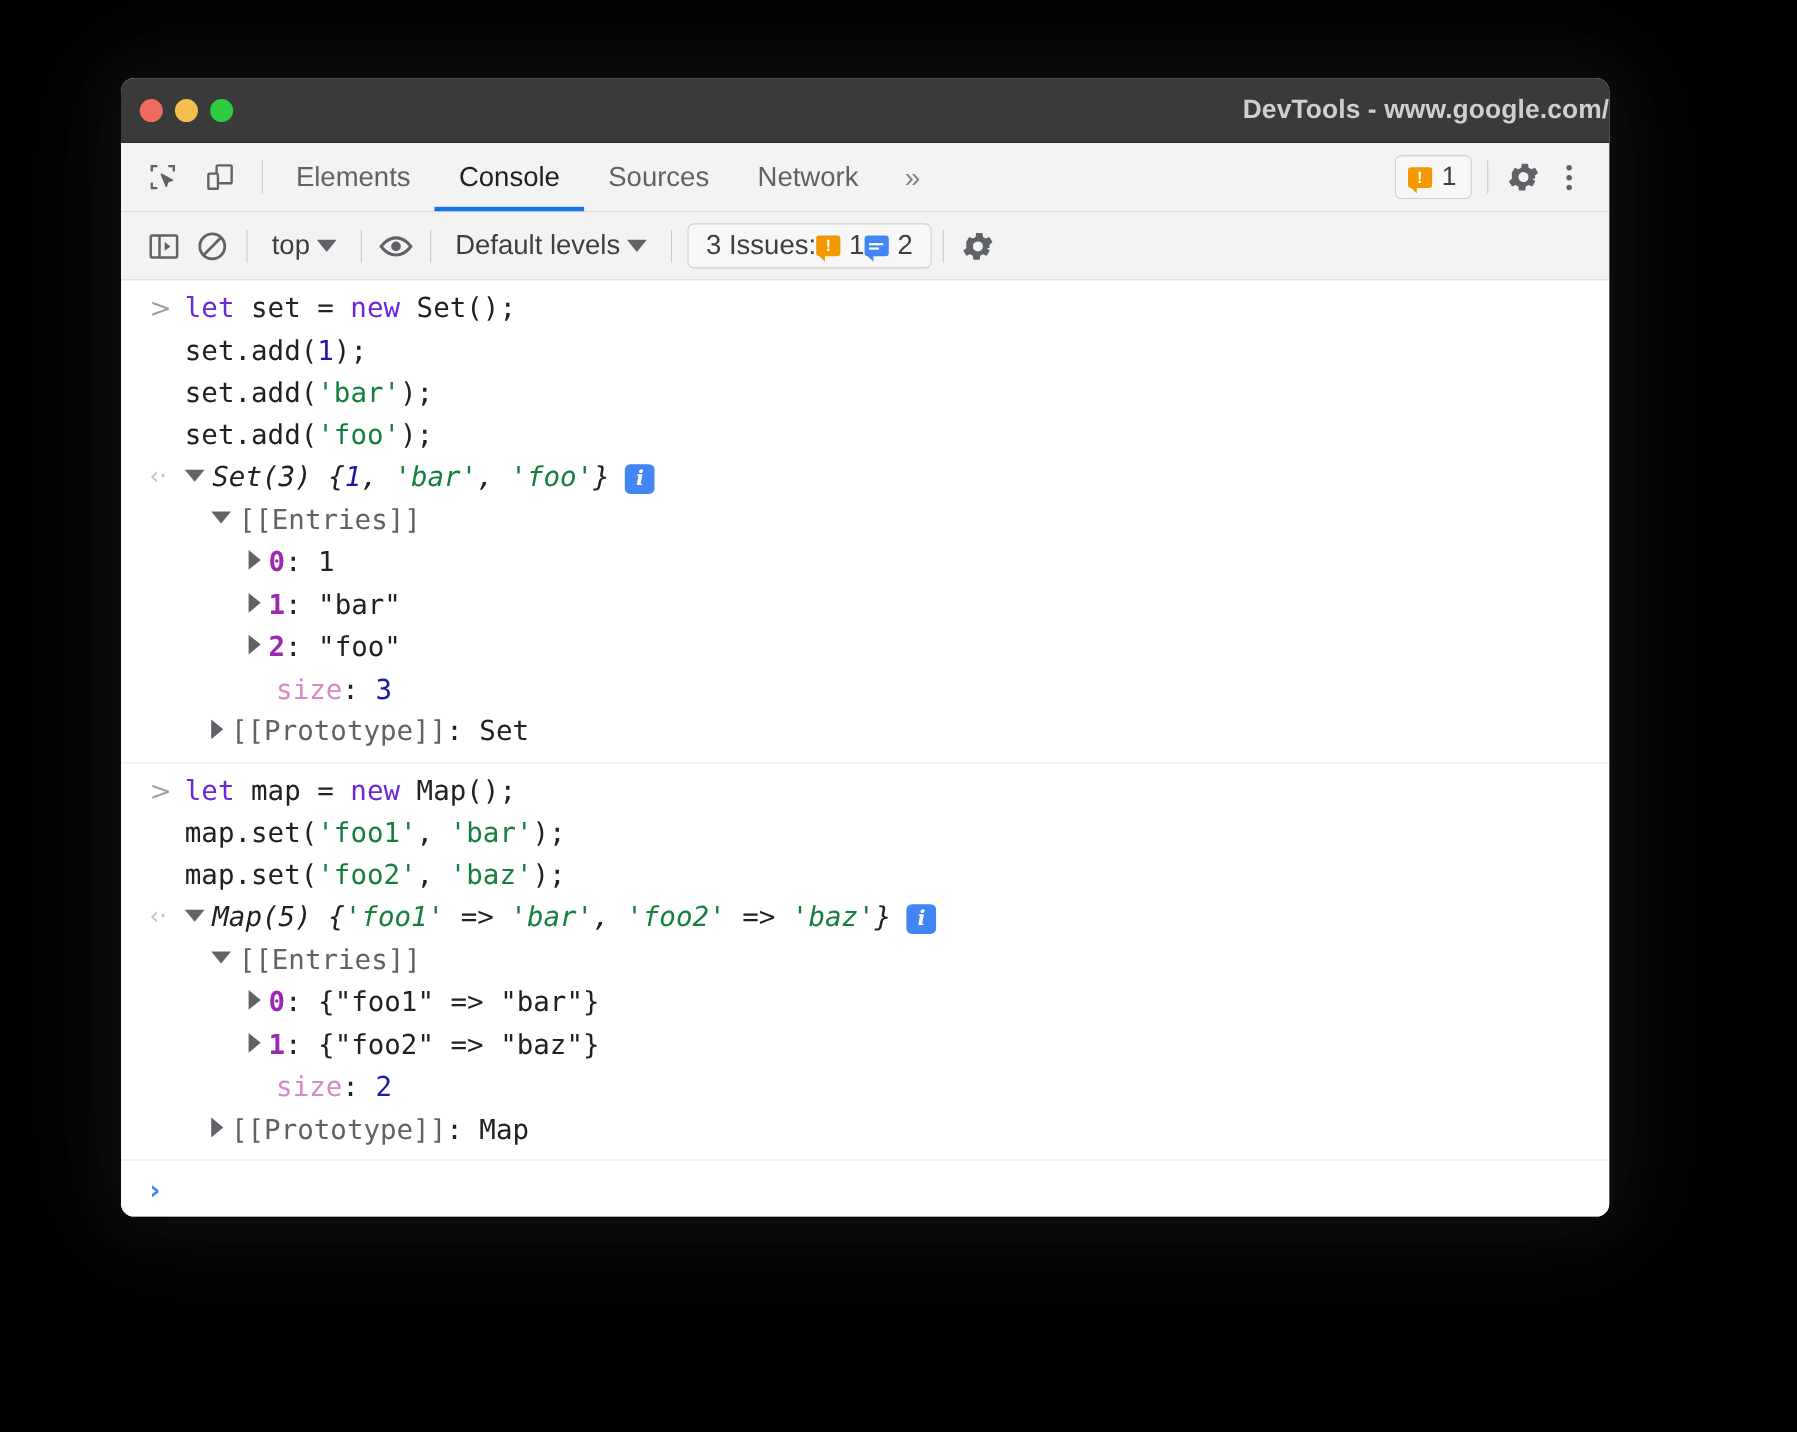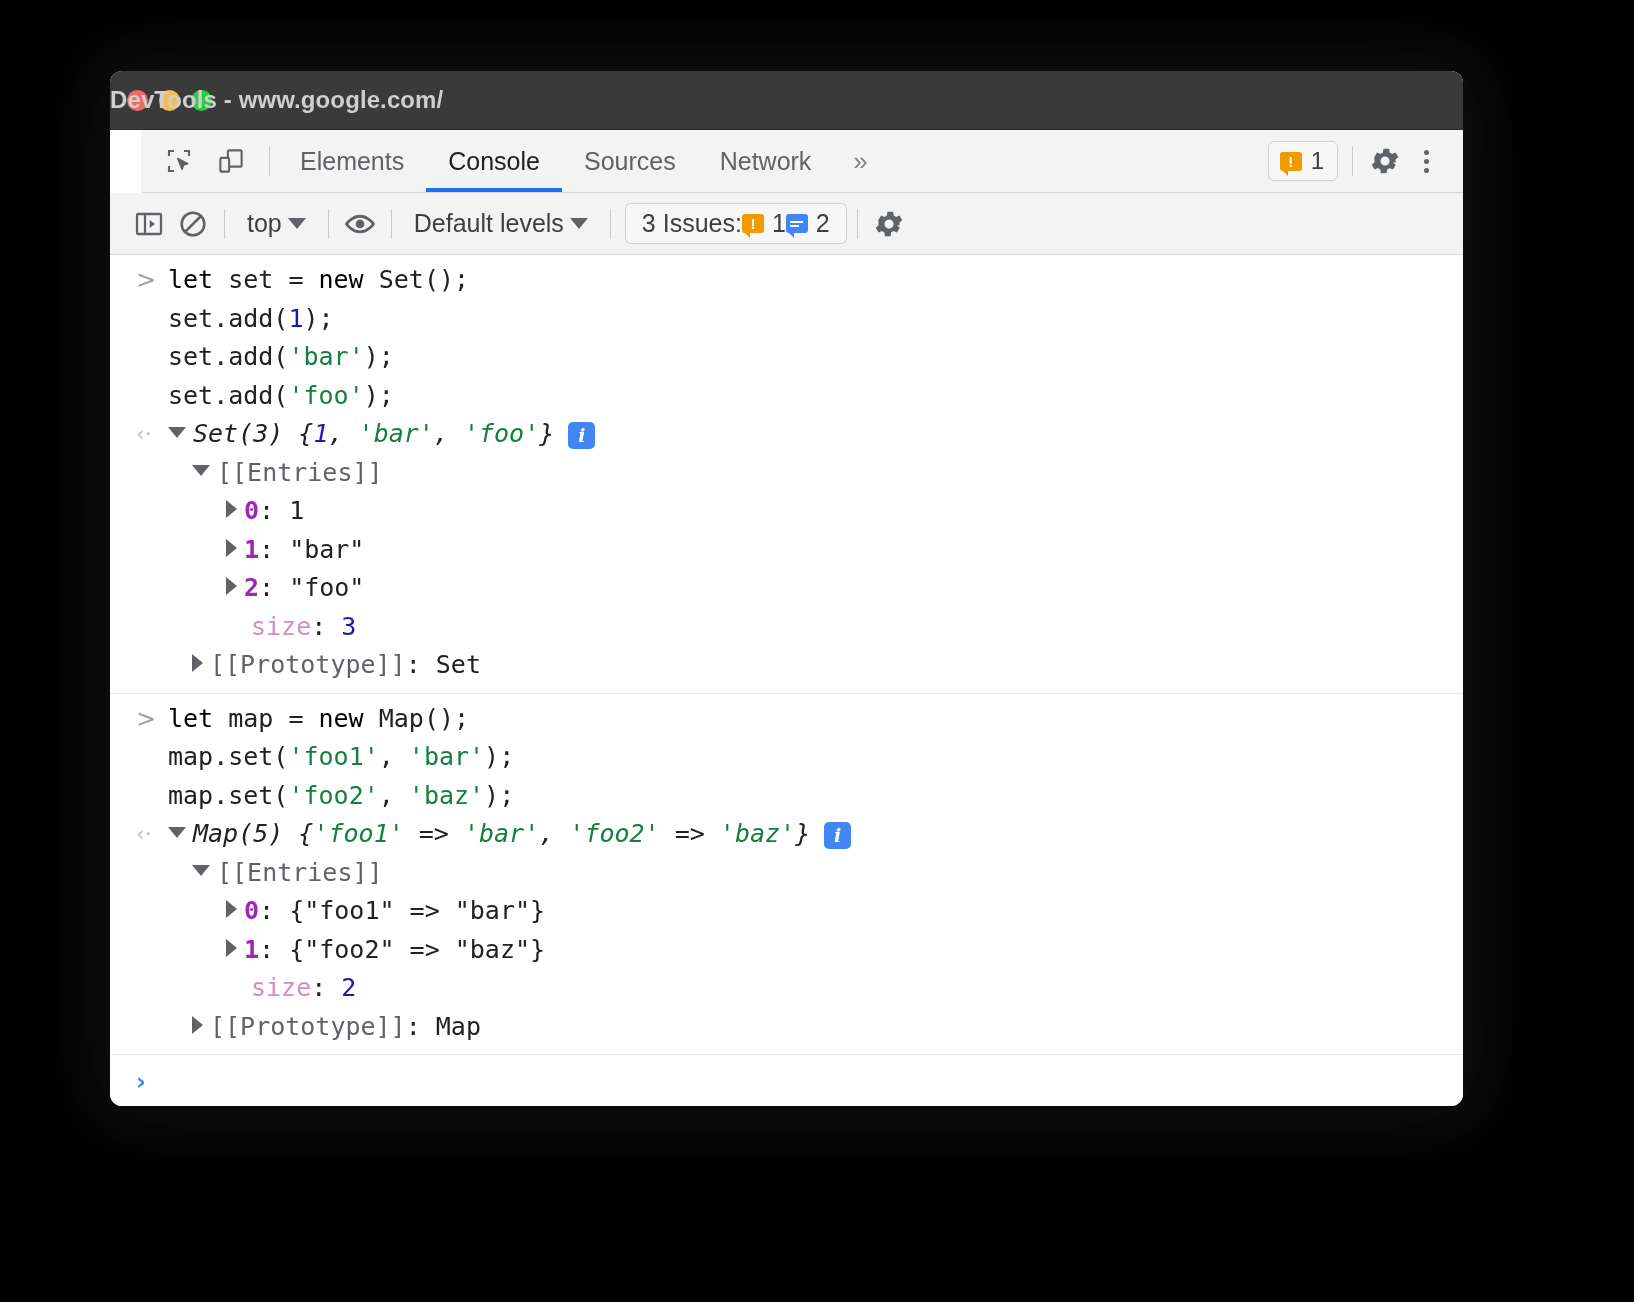--- a/index.html
+++ b/index.html
@@ -44,38 +44,37 @@
     display: flex; align-items: center; gap: 11px;
     padding-left: 17px;
   }
   .dot { width: 21px; height: 21px; border-radius: 50%; }
   .dot.red { background: #ef6b5f; }
   .dot.yellow { background: #f4bd50; }
   .dot.green { background: #2dcc40; }
   .win-title {
     position: absolute;
     left: 0; right: 0;
-    text-align: left;
+    text-align: right;
     color: #cfcfcf;
     font-size: 24px;
     font-weight: bold;
     letter-spacing: 0.1px;
     pointer-events: none;
   }
 
   
   .tabbar {
     height: 63px;
     background: #f3f3f3;
     border-bottom: 1px solid #d6d6d6;
     display: flex;
     align-items: stretch;
     flex: 0 0 auto;
     position: relative;
-    margin-left: 31px;
   }
   .tb-icons {
     display: flex; align-items: center;
     padding: 0 12px 0 20px;
     gap: 16px;
   }
   .tb-icon {
     width: 36px; height: 36px;
     display: flex; align-items: center; justify-content: center;
     color: #5f6368;
@@ -252,21 +251,21 @@
     font-family: "DejaVu Sans", sans-serif;
     user-select: none;
   }
   .marker.out {
     color: #bdc1c6;
     font-size: 22px;
   }
   .code { white-space: pre; }
 
   
-  .kw  { color: #000000; }
+  .kw  { color: #6d28d9; }
   .num { color: #1a1aa6; }
   .str { color: #15803d; }
   .plain { color: #202124; }
 
   .result-line { display: flex; padding-left: 14px; align-items: flex-start; }
   .result-head {
     font-style: italic;
     display: flex; align-items: center;
     white-space: pre;
   }

